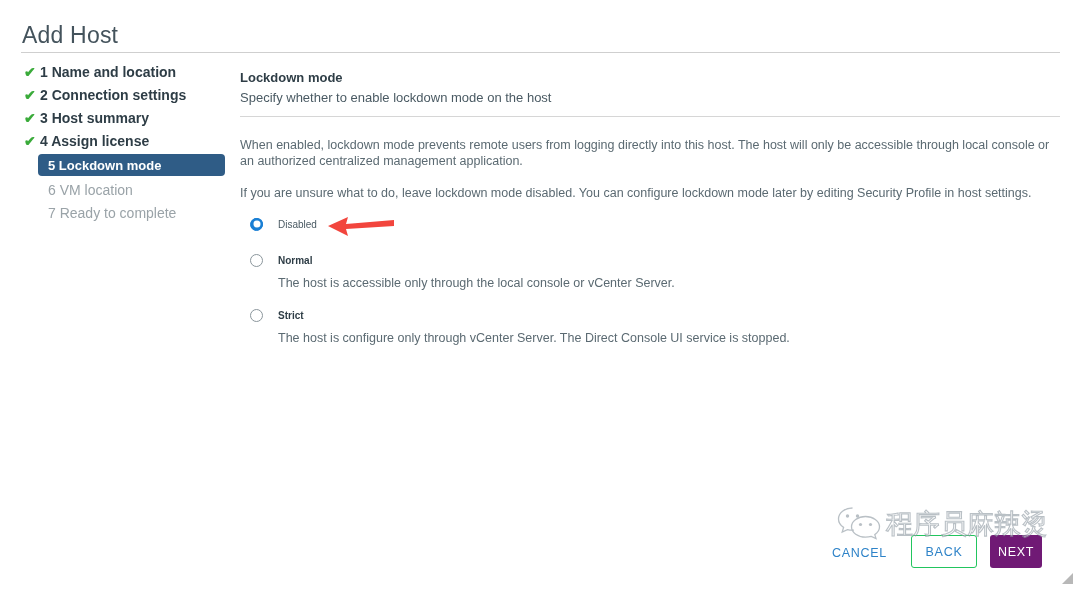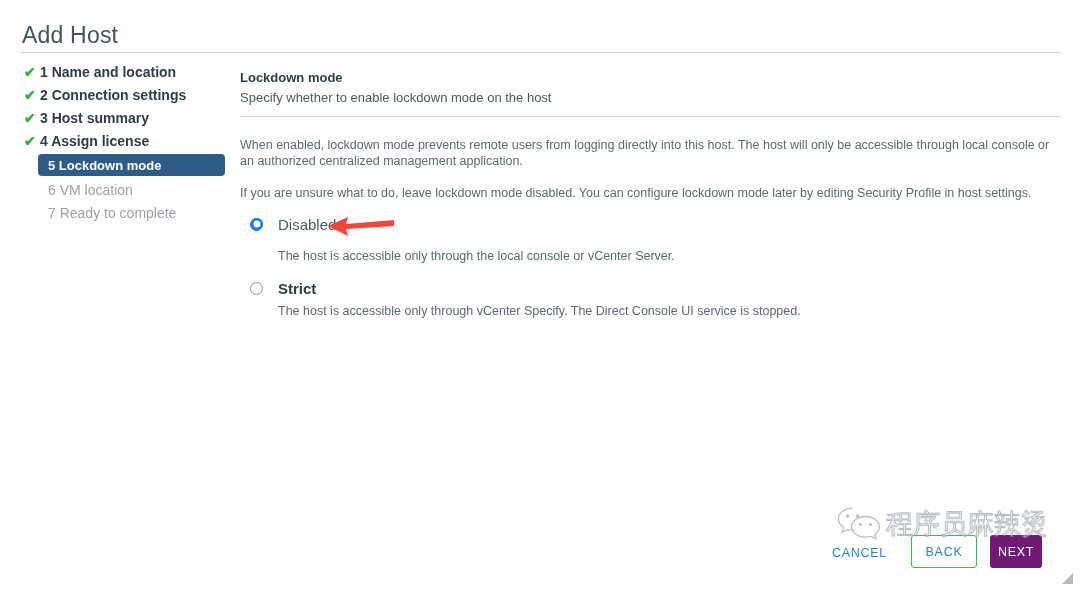--- a/index.html
+++ b/index.html
@@ -159,21 +159,21 @@
     left: 50%;
     top: 50%;
     transform: translate(-50%, -50%);
     width: 7px;
     height: 7px;
     border-radius: 50%;
     background: #ffffff;
     box-shadow: 0 0 0 2.5px #1a7fd4;
   }
   .option-label {
-    font-size: 15px;
+    font-size: 10px;
     color: #4a5a63;
     margin-left: 15px;
   }
   .option-label.bold {
     font-weight: bold;
     color: #2e3d46;
   }
   .option-desc {
     font-size: 12.5px;
     color: #5b6a72;
@@ -334,29 +334,33 @@
   <div id="options">
 
     <div class="option" id="opt-disabled">
       <div class="option-head">
         <span class="radio checked"></span>
         <span class="option-label">Disabled</span>
       </div>
     </div>
 
     <div class="option" id="opt-normal">
+      <div class="option-head">
+        <span class="radio"></span>
+        <span class="option-label bold">Normal</span>
+      </div>
       <div class="option-desc">The host is accessible only through the local console or vCenter Server.</div>
     </div>
 
     <div class="option" id="opt-strict">
       <div class="option-head">
         <span class="radio"></span>
         <span class="option-label bold">Strict</span>
       </div>
-      <div class="option-desc">The host is accessible only through vCenter Specify. The Direct Console UI service is stopped.</div>
+      <div class="option-desc">The host is configure only through vCenter Server. The Direct Console UI service is stopped.</div>
     </div>
 
   </div>
 </div>
 
 <svg id="red-arrow" viewBox="0 0 70 26">
   <path d="M2,13 L22,4 L20,11 L68,7 L68,13 L20,16 L22,23 Z" fill="#f2453d"></path>
 </svg>
 
 <div id="footer">

